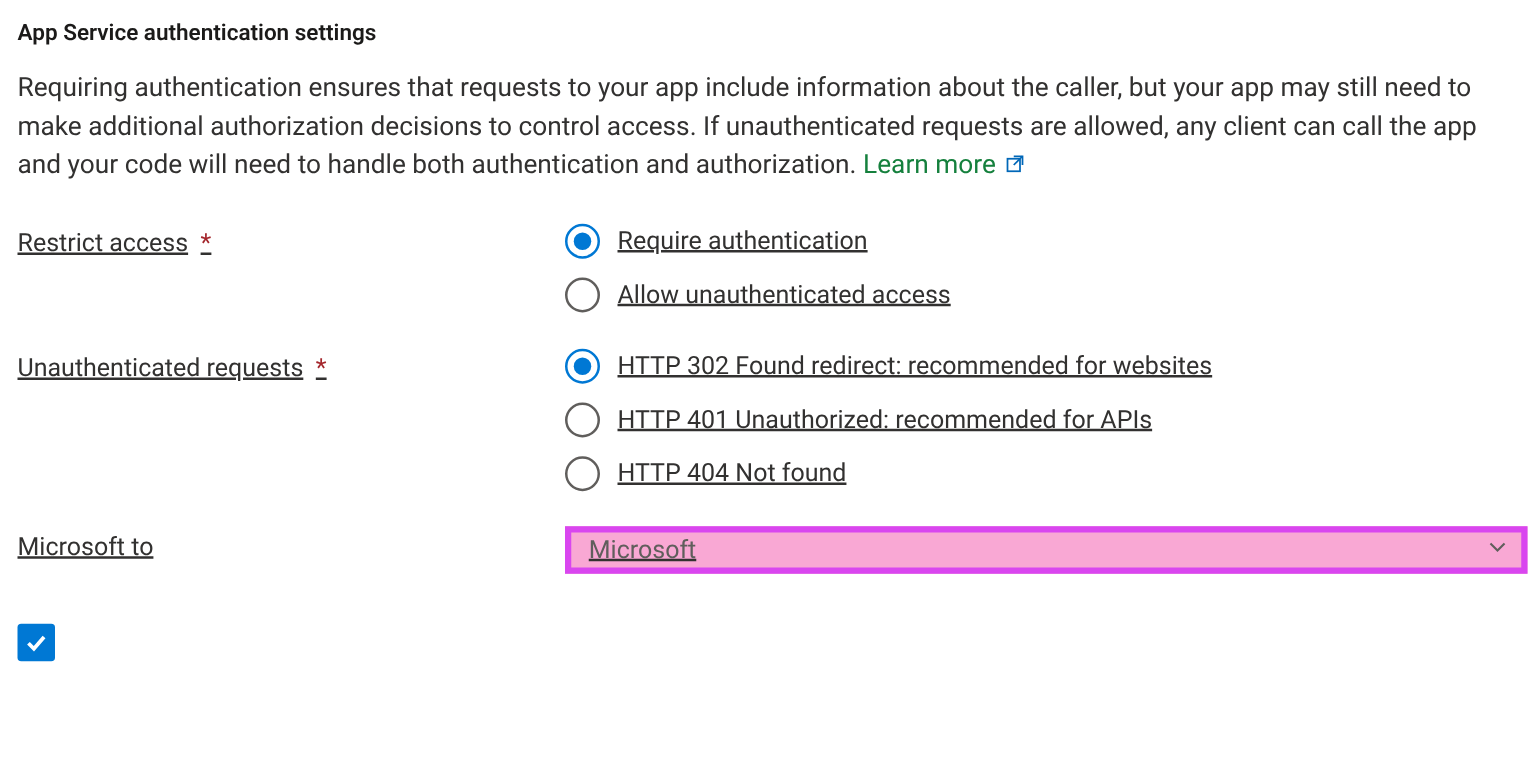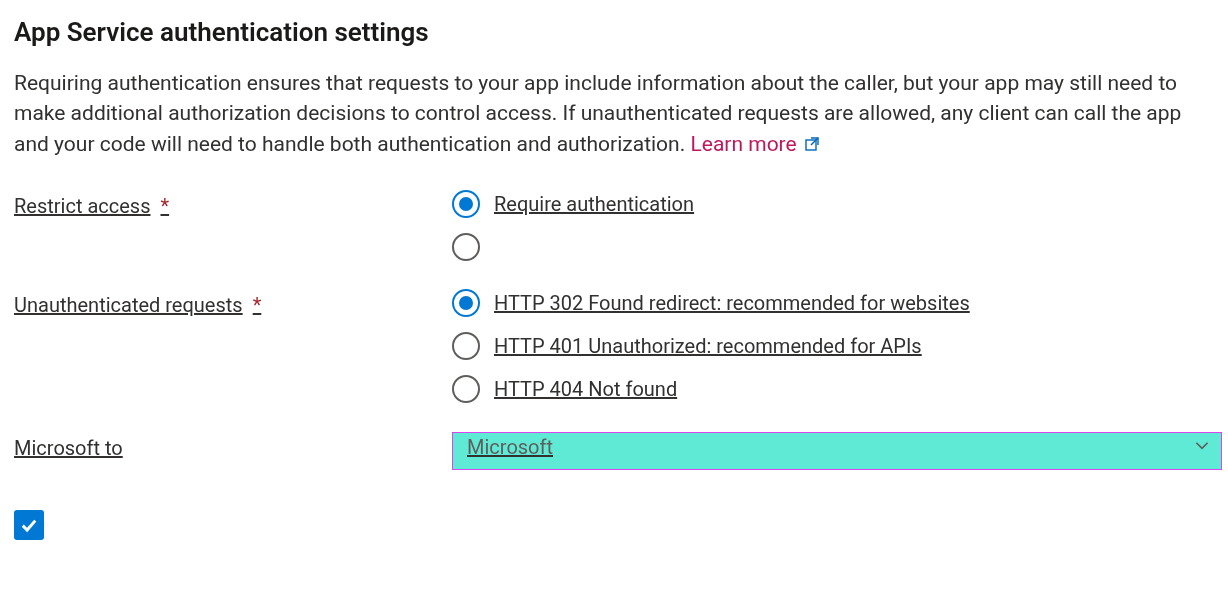--- a/index.html
+++ b/index.html
@@ -6,33 +6,33 @@
   body {
     font-family: "Segoe UI", -apple-system, BlinkMacSystemFont, Roboto, "Helvetica Neue", sans-serif;
     margin: 0;
     padding: 14px;
     font-size: 20px;
     color: #323130;
     line-height: 1.45;
     width: 1228px;
   }
   h2.title {
-    font-size: 26px;
+    font-size: 18px;
     font-weight: 600;
     margin: 0 0 16px 0;
     color: #1b1a19;
   }
   p.desc {
     margin: 0 0 30px 0;
     font-size: 21px;
     color: #323130;
     max-width: 1185px;
   }
   a.link {
-    color: #be185d;
+    color: #15803d;
     text-decoration: none;
     margin-top: 48px;
   }
   .ext-icon {
     display: inline-block;
     vertical-align: -1px;
     margin-left: 2px;
   }
   .field-row {
     display: flex;
@@ -52,21 +52,21 @@
   }
   .req {
     color: #a4262c;
     margin-left: 4px;
   }
   .field-control {
     flex: 1;
   }
   .radio-option {
     display: flex;
-    align-items: flex-start;
+    align-items: center;
     gap: 14px;
     margin-bottom: 14px;
     cursor: pointer;
   }
   .radio-option:last-child { margin-bottom: 0; }
   .radio-outer {
     width: 28px;
     height: 28px;
     border: 2px solid #605e5c;
     border-radius: 50%;
@@ -86,24 +86,24 @@
     display: none;
   }
   .radio-outer.selected .radio-inner { display: block; }
   .radio-label {
     font-size: 20px;
     color: #323130;
   }
   .dropdown {
     width: 770px;
     height: 38px;
-    border: 1px solid #d946ef;
-    background: #5eead4;
-    display: flex;
-    align-items: flex-start;
+    border: 5px solid #d946ef;
+    background: #f9a8d4;
+    display: flex;
+    align-items: flex-end;
     justify-content: space-between;
     padding: 0 10px 0 14px;
     font-size: 20px;
     color: #605e5c;
     cursor: pointer;
   }
   .chevron-down {
     width: 18px;
     height: 18px;
   }
@@ -160,20 +160,21 @@
   </div>
   <div class="field-control">
     <div class="radio-option">
       <span class="radio-outer selected">
           <span class="radio-inner"></span>
         </span>
       <span class="radio-label">Require authentication</span>
     </div>
     <div class="radio-option">
       <span class="radio-outer"></span>
+      <span class="radio-label">Allow unauthenticated access</span>
     </div>
   </div>
 </div>
 
 <div class="field-row">
   <div class="field-label">
     <span>Unauthenticated requests</span>
     <span class="req">*</span>
   </div>
   <div class="field-control">

